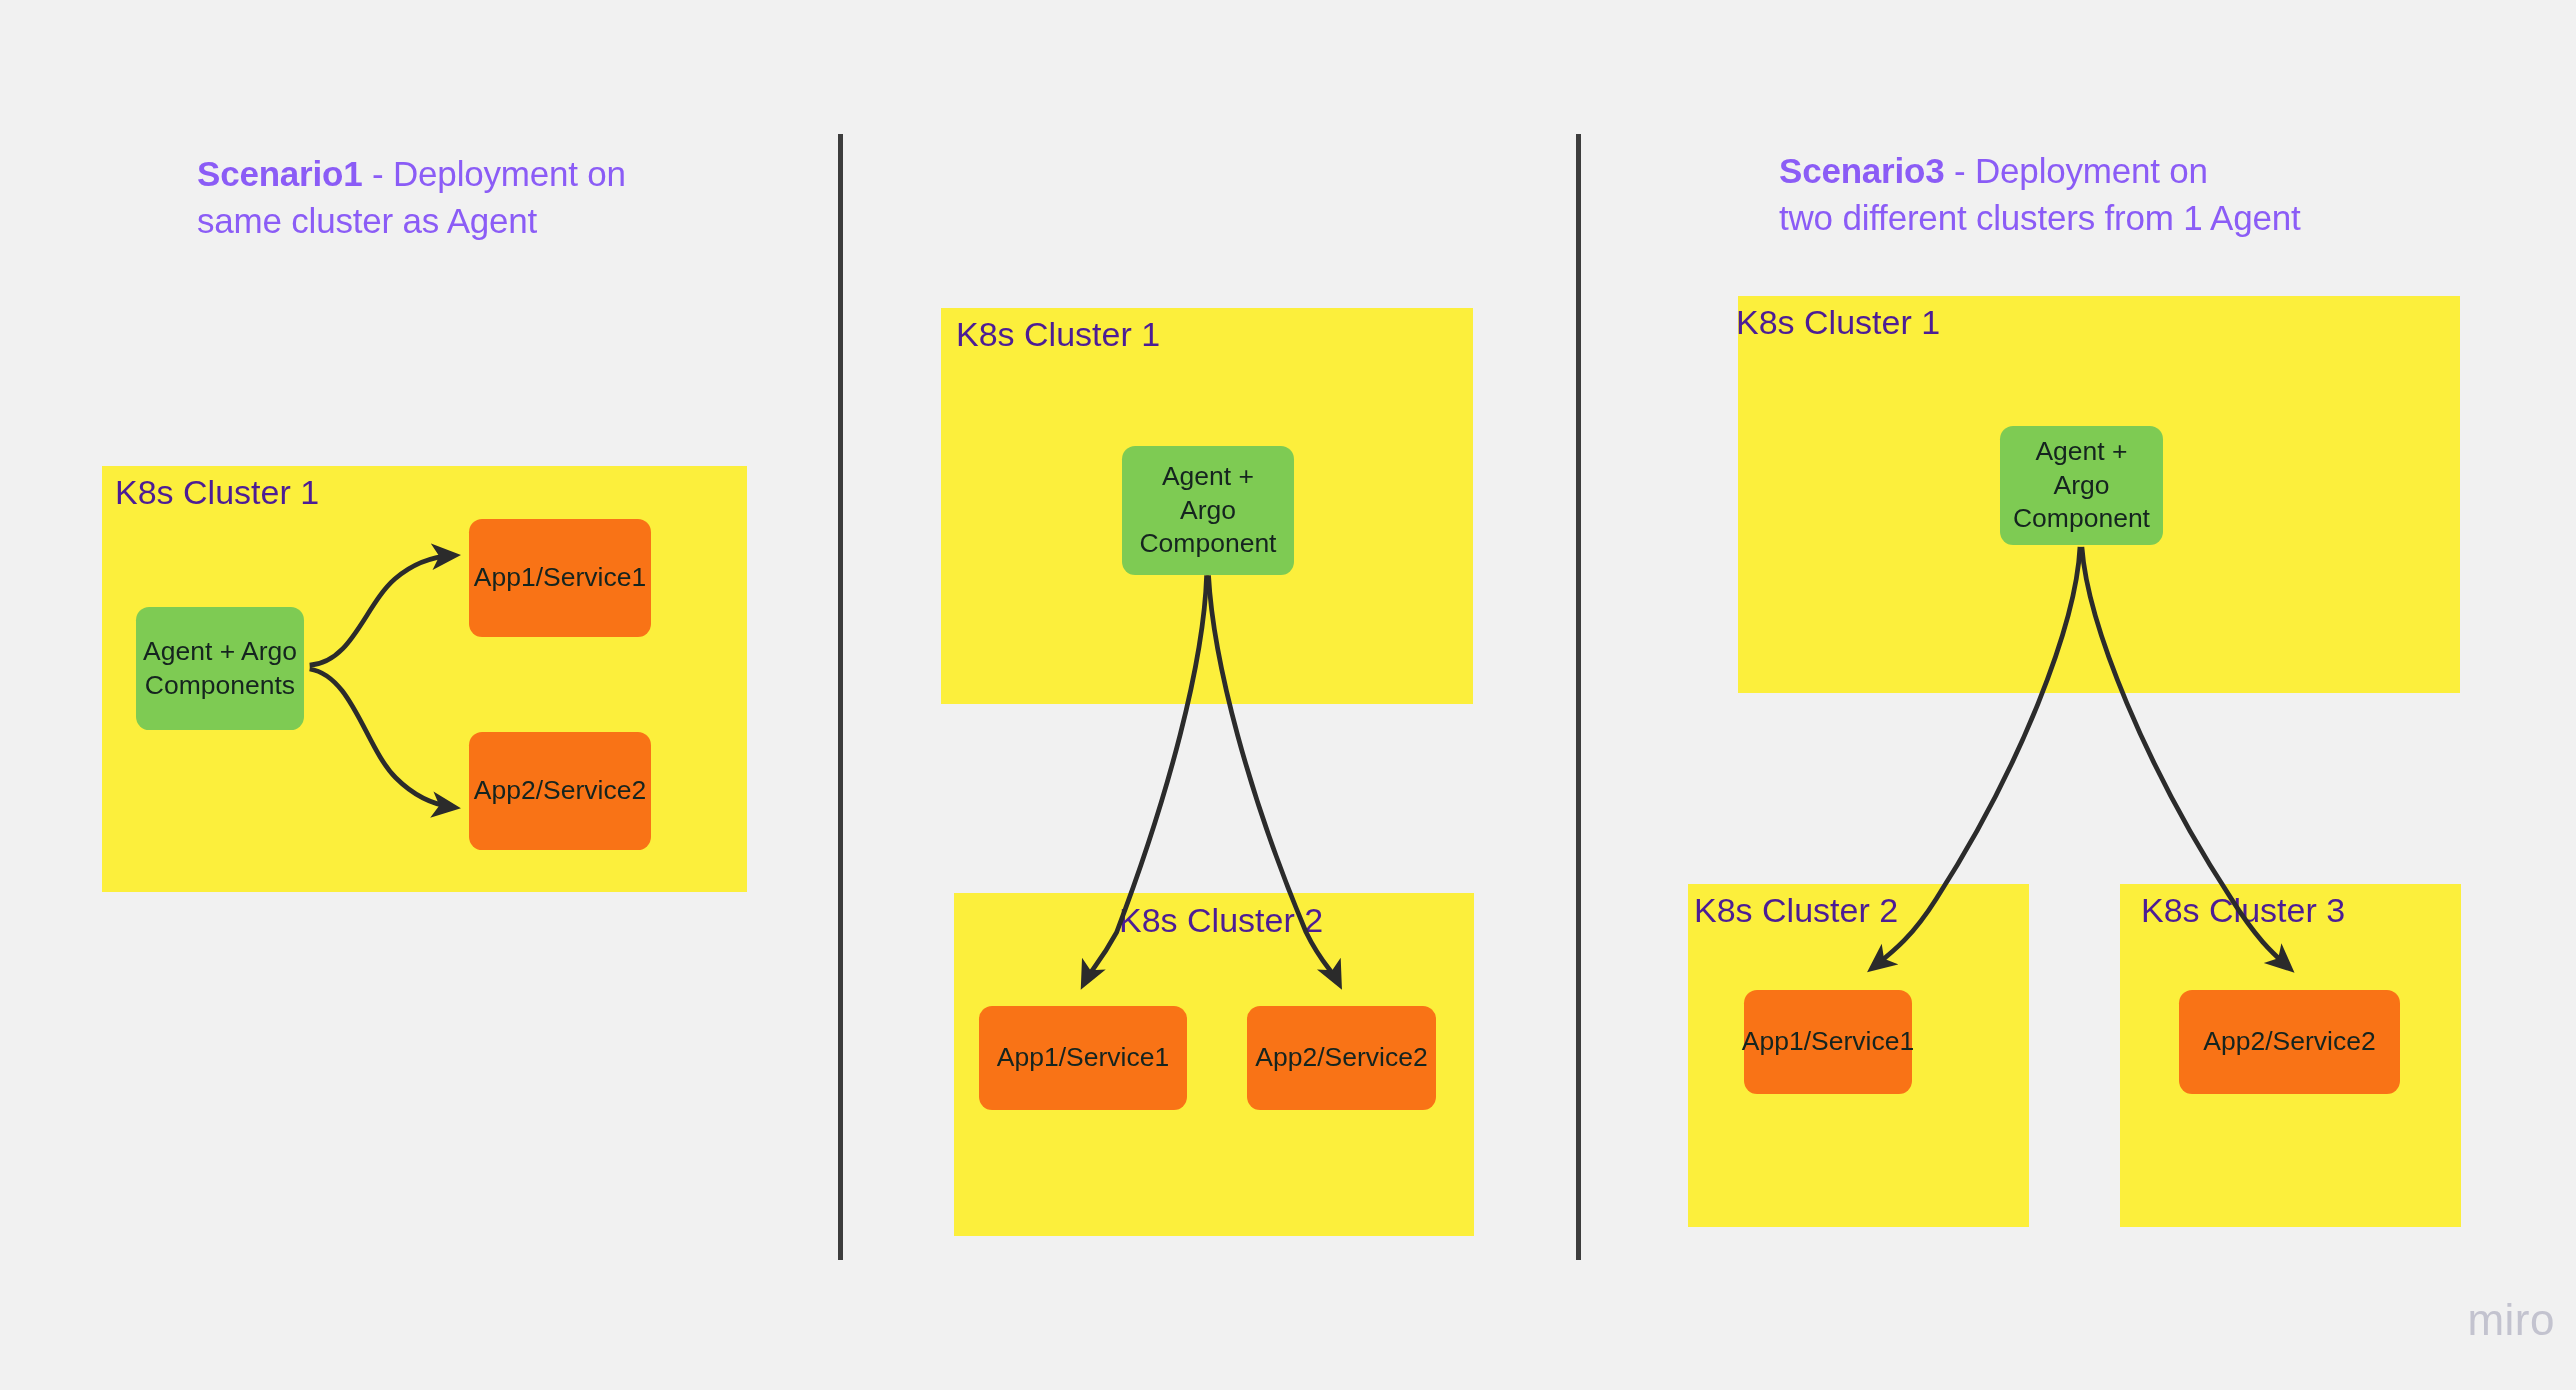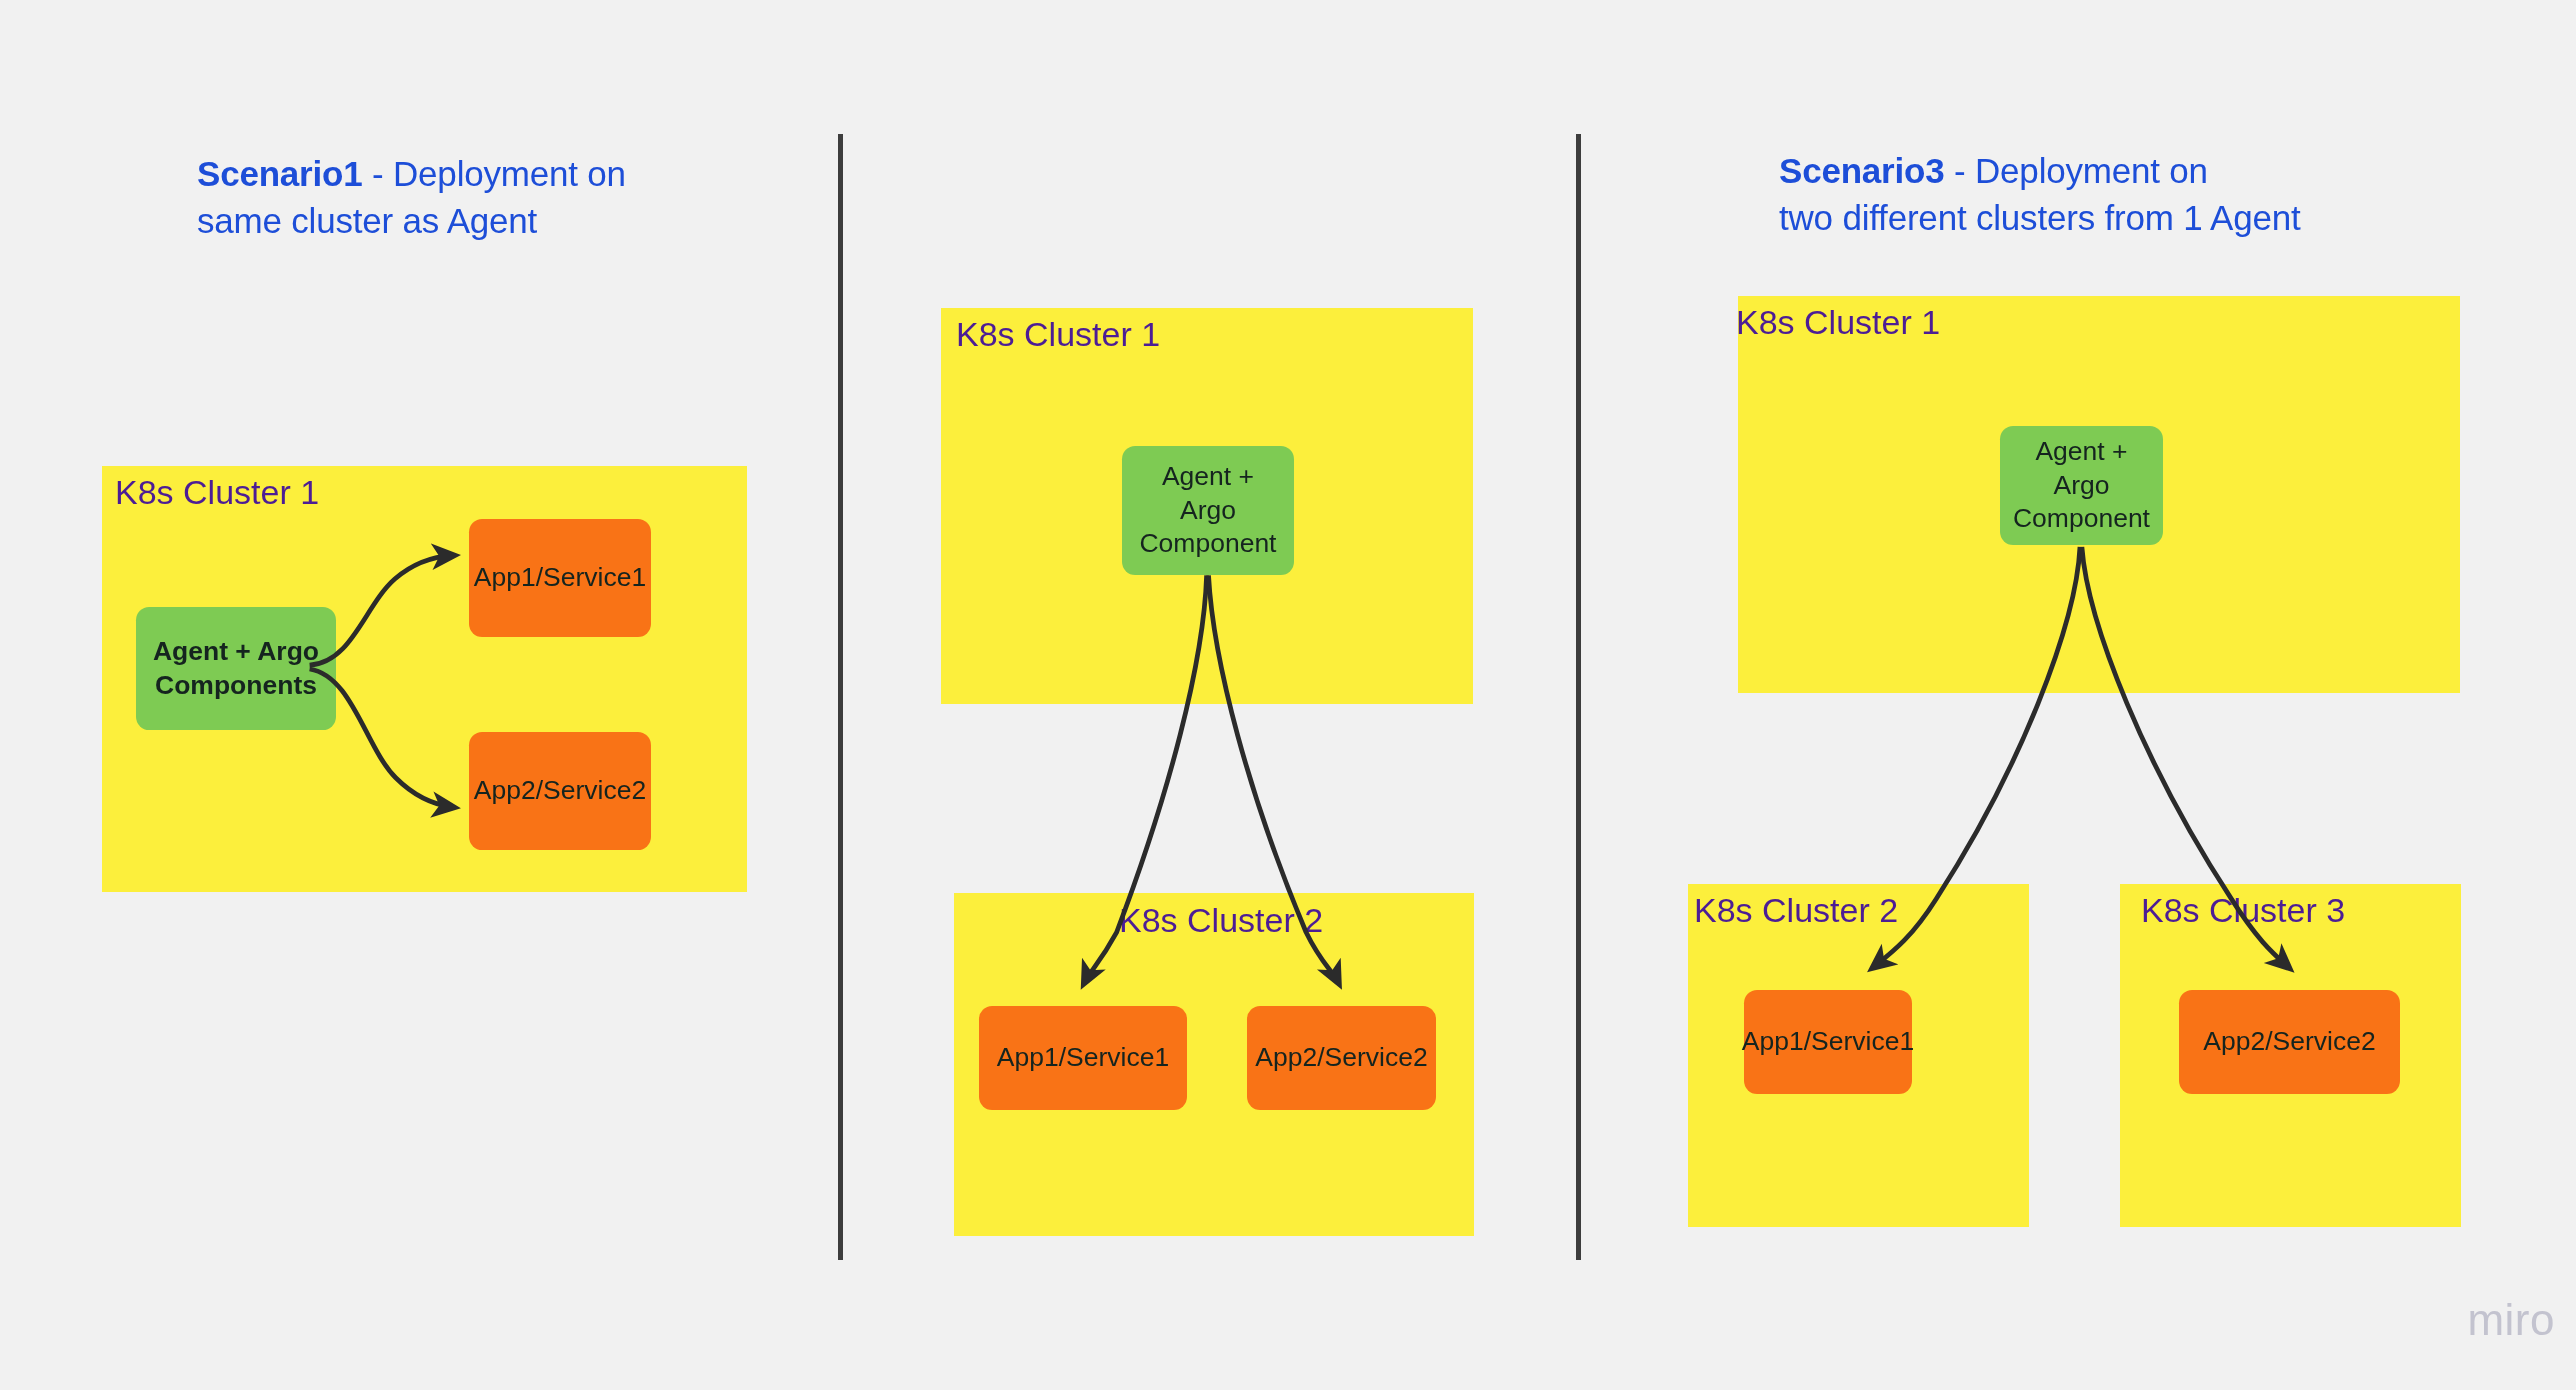--- a/index.html
+++ b/index.html
@@ -30,21 +30,21 @@
     height: 1126px;
   }
   #divider-1 { left: 838px; }
   #divider-2 { left: 1576px; }
 
   
   .scenario-heading {
     position: absolute;
     font-size: 35px;
     line-height: 1.35;
-    color: #1d4ed8;
+    color: #8b5cf6;
     letter-spacing: -0.2px;
     white-space: pre-line;
   }
   .scenario-heading .strong {
     font-weight: bold;
   }
   #heading-1 { left: 197px; top: 150px; }
   #heading-2 { left: 1001px; top: 147px; }
   #heading-3 { left: 1779px; top: 147px; }
 
@@ -92,21 +92,21 @@
     bottom: 45px;
     font-size: 44px;
     color: #c3c3cf;
     letter-spacing: 0.5px;
   }
 
   
   
   #s1-cluster1       { left: 102px;  top: 466px;  width: 645px;  height: 426px; }
   #s1-cluster1-label { left: 115px;  top: 473px; }
-  #s1-agent          { left: 136px;  top: 607px;  width: 200px;  height: 123px; font-weight: bold; }
+  #s1-agent          { left: 136px;  top: 607px;  width: 168px;  height: 123px; }
   #s1-app1           { left: 469px;  top: 519px;  width: 182px;  height: 118px; }
   #s1-app2           { left: 469px;  top: 732px;  width: 182px;  height: 118px; }
 
   
   #s2-cluster1       { left: 941px;  top: 308px;  width: 532px;  height: 396px; }
   #s2-cluster1-label { left: 956px; top: 315px; }
   #s2-agent          { left: 1122px; top: 446px;  width: 172px;  height: 129px; }
   #s2-cluster2       { left: 954px; top: 893px;  width: 520px;  height: 343px; }
   #s2-cluster2-label { left: 1119px; top: 901px; }
   #s2-app1           { left: 979px; top: 1006px; width: 208px;  height: 104px; }

